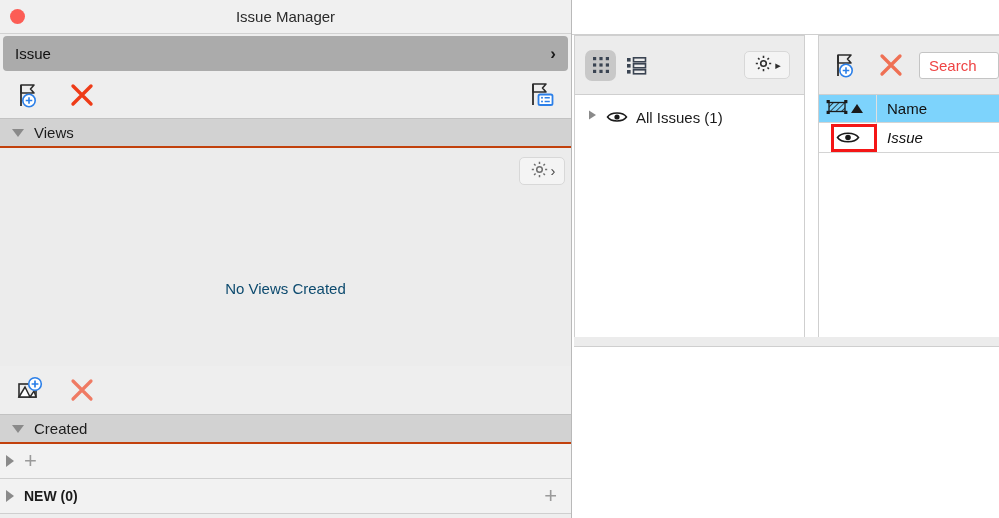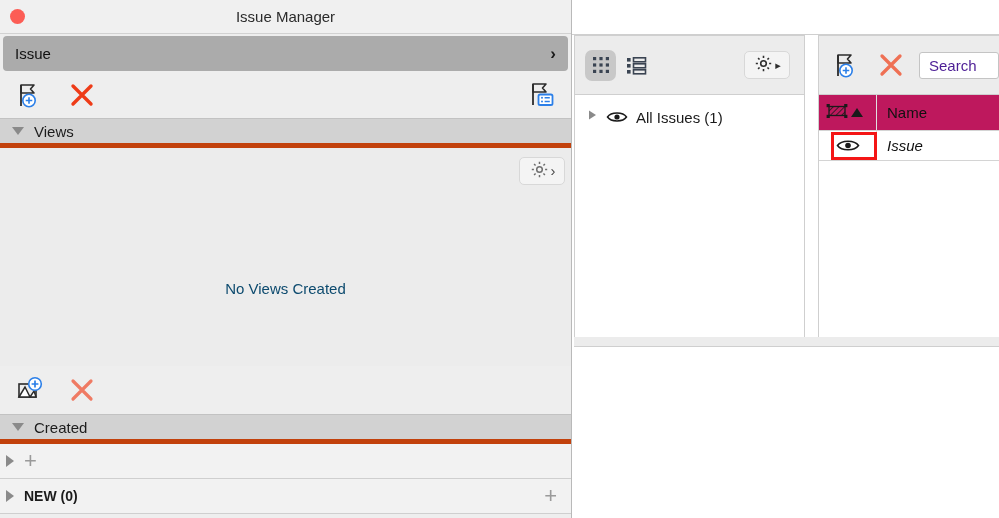--- a/index.html
+++ b/index.html
@@ -69,21 +69,21 @@
     background: none; border: 0; padding: 0;
     cursor: default;
   }
   .gap-r { margin-right: 24px; }
 
   
   .section-bar {
     height: 30px;
     background: #d2d2d2;
     border-top: 1px solid #c2c2c2;
-    border-bottom: 5px solid #c2410c;
+    border-bottom: 2px solid #c2410c;
     display: flex; align-items: center;
     padding-left: 12px;
     box-sizing: border-box;
   }
   .tri-down {
     width: 0; height: 0;
     border-left: 6px solid transparent;
     border-right: 6px solid transparent;
     border-top: 8px solid #8a8a8a;
     margin-right: 10px;
@@ -207,25 +207,25 @@
     height: 27px;
     flex: 1;
     margin-left: 14px;
     background: #ffffff;
     border: 1px solid #c4c4c4;
     border-radius: 3px;
     display: flex; align-items: center;
     padding-left: 9px;
     box-sizing: border-box;
     font-size: 15px;
-    color: #4c1d95;
+    color: #ef4444;
   }
   .thead {
-    height: 36px;
-    background: #be185d;
+    height: 28px;
+    background: #7dd3fc;
     border-bottom: 1px solid #d4d4d4;
     display: flex; align-items: center;
     box-sizing: border-box;
   }
   .th-icon-cell {
     width: 58px; height: 100%;
     display: flex; align-items: center;
     padding-left: 7px;
     border-right: 1px solid #e0e0e0;
     box-sizing: border-box;

